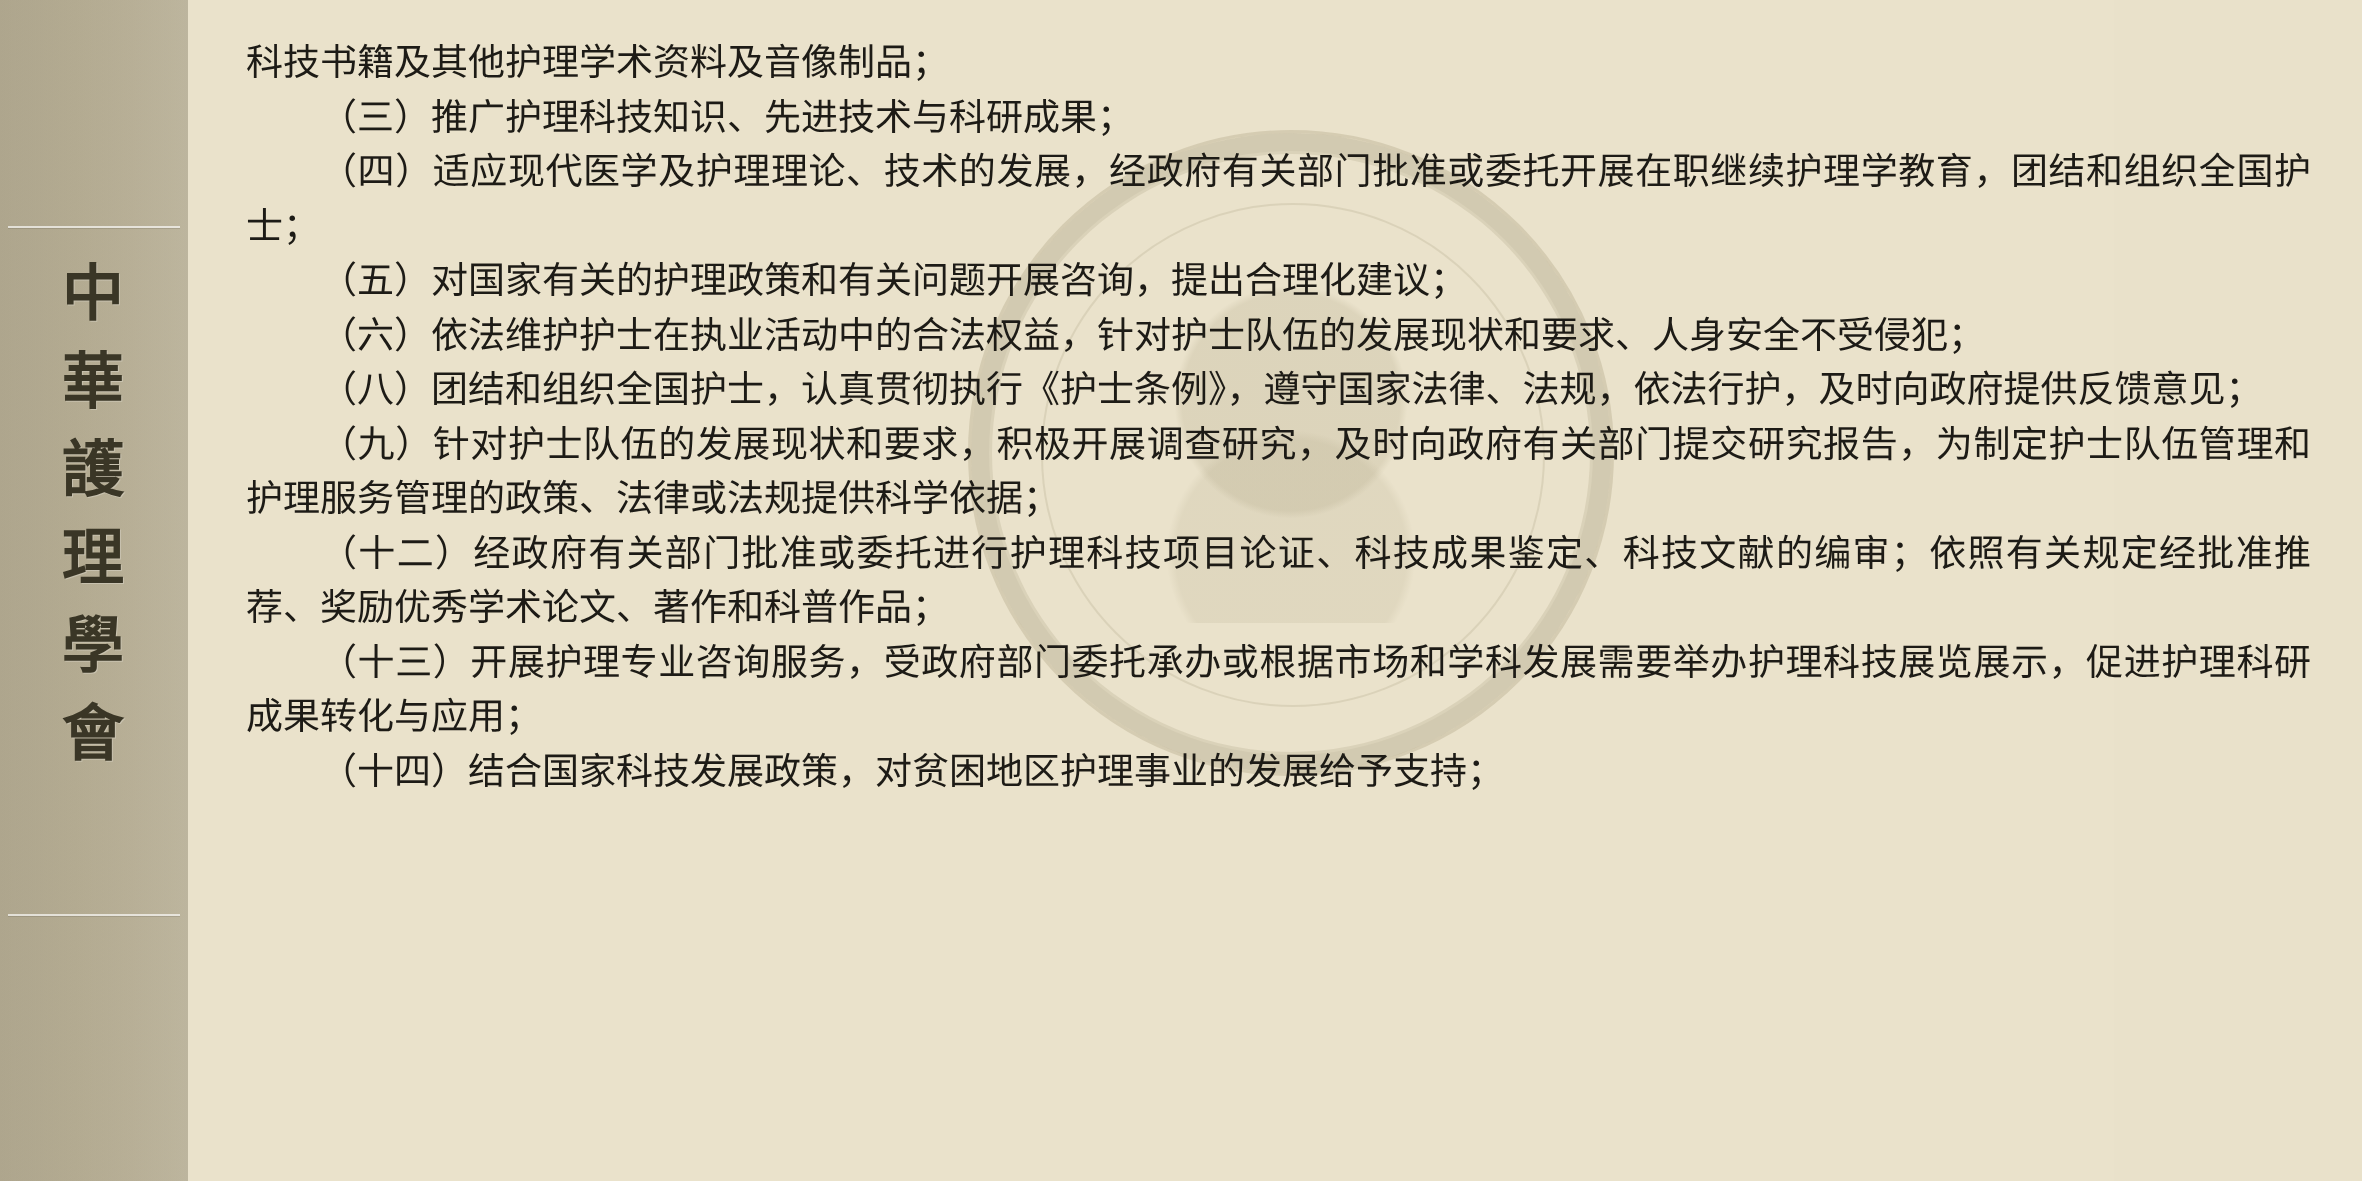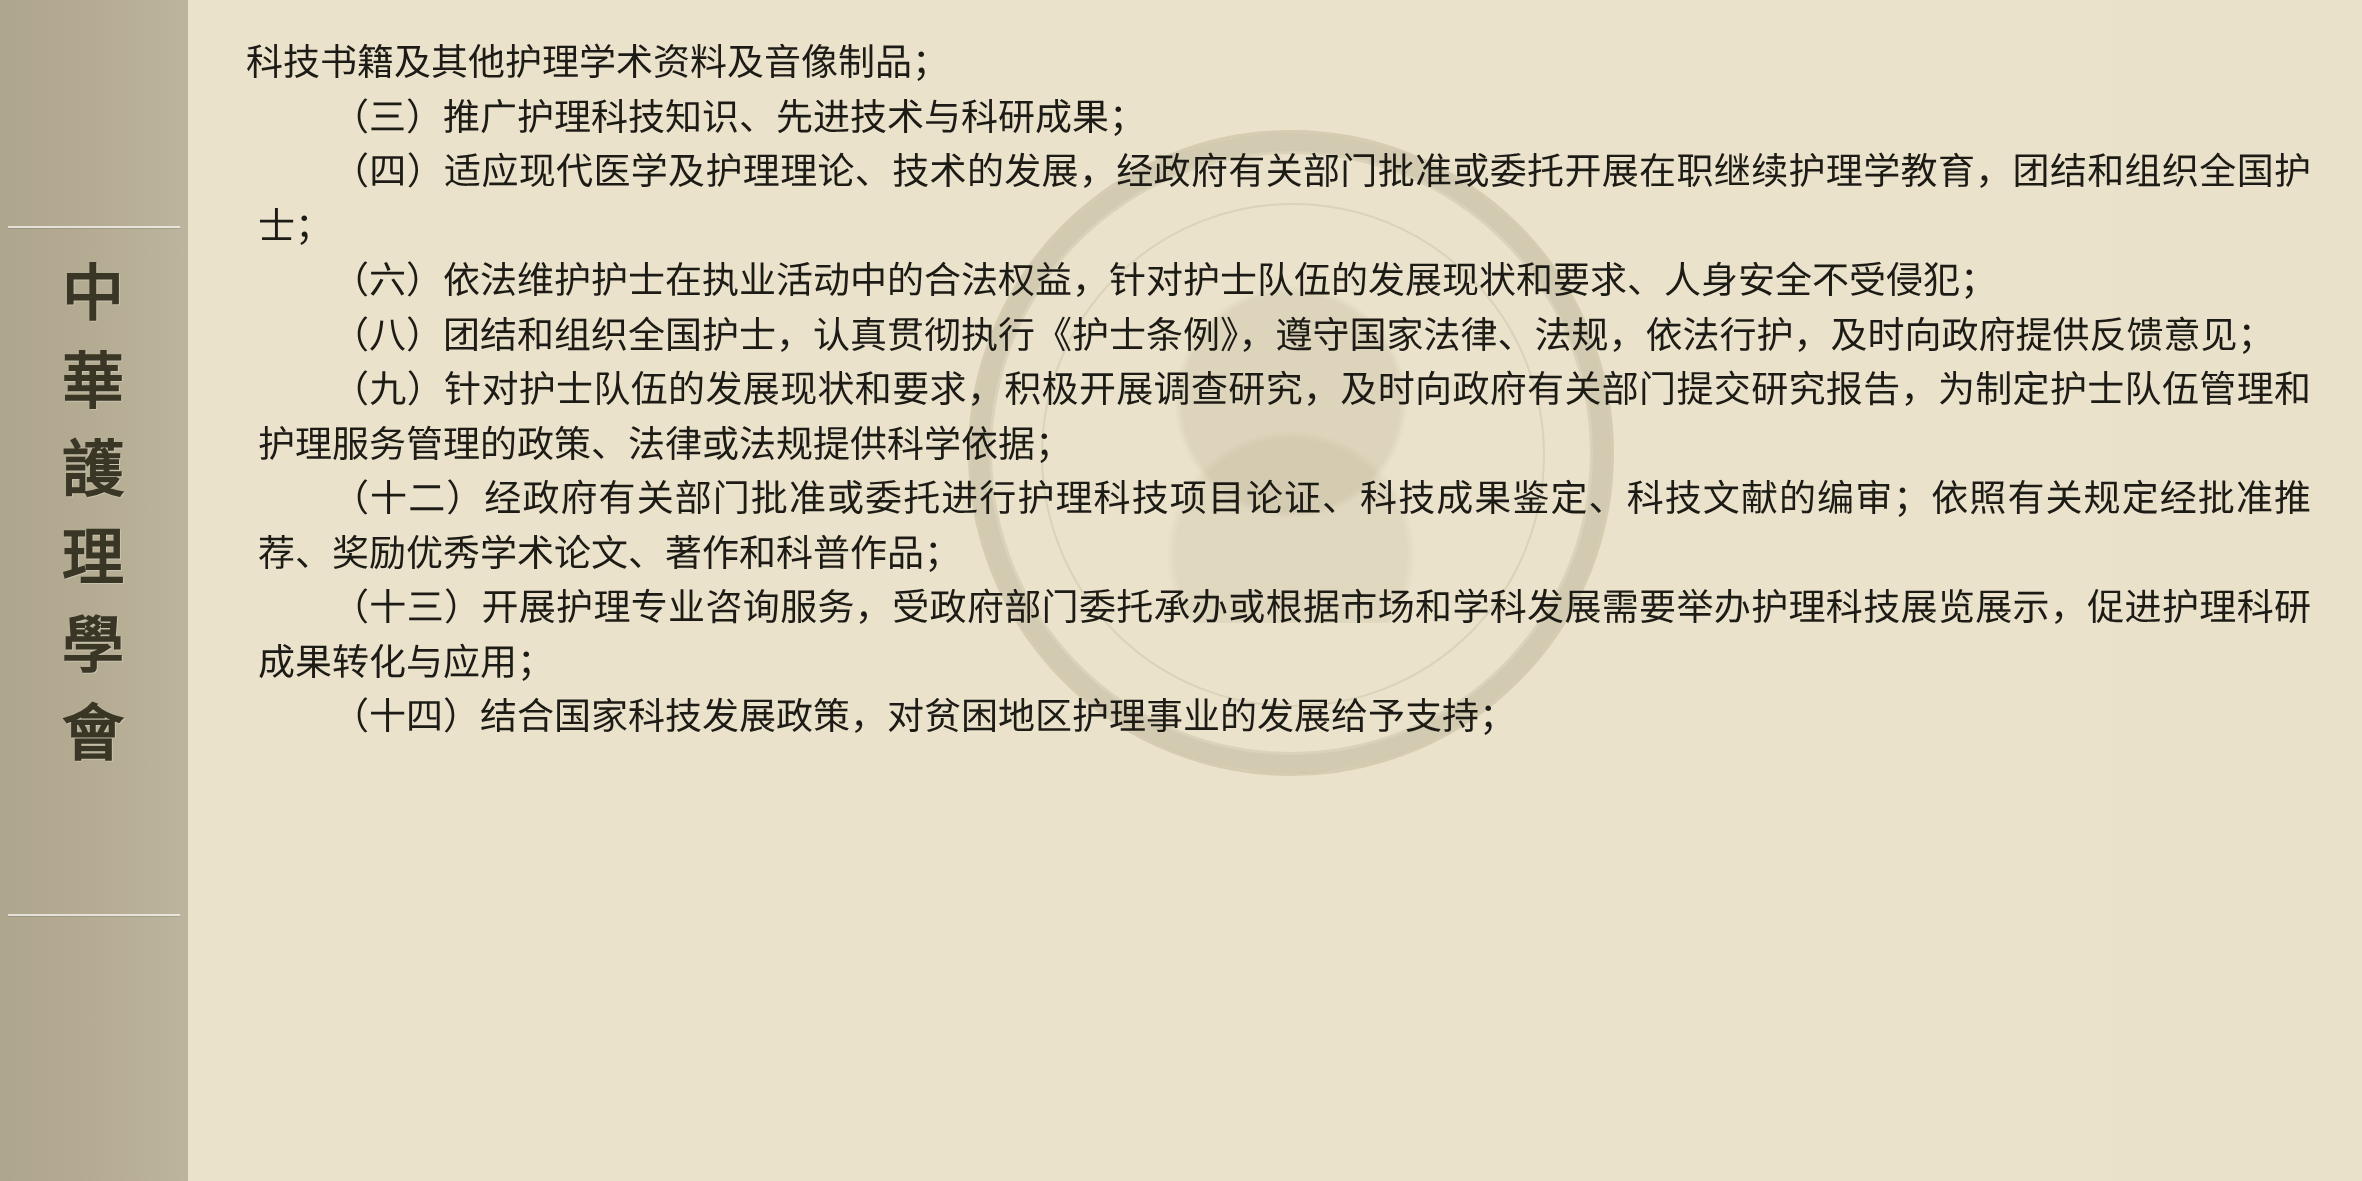--- a/index.html
+++ b/index.html
@@ -120,21 +120,20 @@
     line-height: 54.5px;
     text-align: justify;
     text-justify: inter-ideograph;
   }
   #body-text p {
     margin: 0;
     text-indent: 0;
   }
   #body-text p.ind {
     text-indent: 74px;
-    margin-left: 12px;
   }
 </style>
 </head>
 <body>
 
 <div id="page">
 
   <div id="sidebar">
     <div id="sidebar-inner"></div>
     <div class="side-rule top"></div>
@@ -149,20 +148,21 @@
     </div>
   </div>
 
   <div id="content">
     <div id="watermark"></div>
 
     <div id="body-text">
       <p>科技书籍及其他护理学术资料及音像制品；</p>
       <p class="ind">（三）推广护理科技知识、先进技术与科研成果；</p>
       <p class="ind">（四）适应现代医学及护理理论、技术的发展，经政府有关部门批准或委托开展在职继续护理学教育，团结和组织全国护士；</p>
+      <p class="ind">（五）对国家有关的护理政策和有关问题开展咨询，提出合理化建议；</p>
       <p class="ind">（六）依法维护护士在执业活动中的合法权益，针对护士队伍的发展现状和要求、人身安全不受侵犯；</p>
       <p class="ind">（八）团结和组织全国护士，认真贯彻执行《护士条例》，遵守国家法律、法规，依法行护，及时向政府提供反馈意见；</p>
       <p class="ind">（九）针对护士队伍的发展现状和要求，积极开展调查研究，及时向政府有关部门提交研究报告，为制定护士队伍管理和护理服务管理的政策、法律或法规提供科学依据；</p>
       <p class="ind">（十二）经政府有关部门批准或委托进行护理科技项目论证、科技成果鉴定、科技文献的编审；依照有关规定经批准推荐、奖励优秀学术论文、著作和科普作品；</p>
       <p class="ind">（十三）开展护理专业咨询服务，受政府部门委托承办或根据市场和学科发展需要举办护理科技展览展示，促进护理科研成果转化与应用；</p>
       <p class="ind">（十四）结合国家科技发展政策，对贫困地区护理事业的发展给予支持；</p>
     </div>
   </div>
 
 </div>

